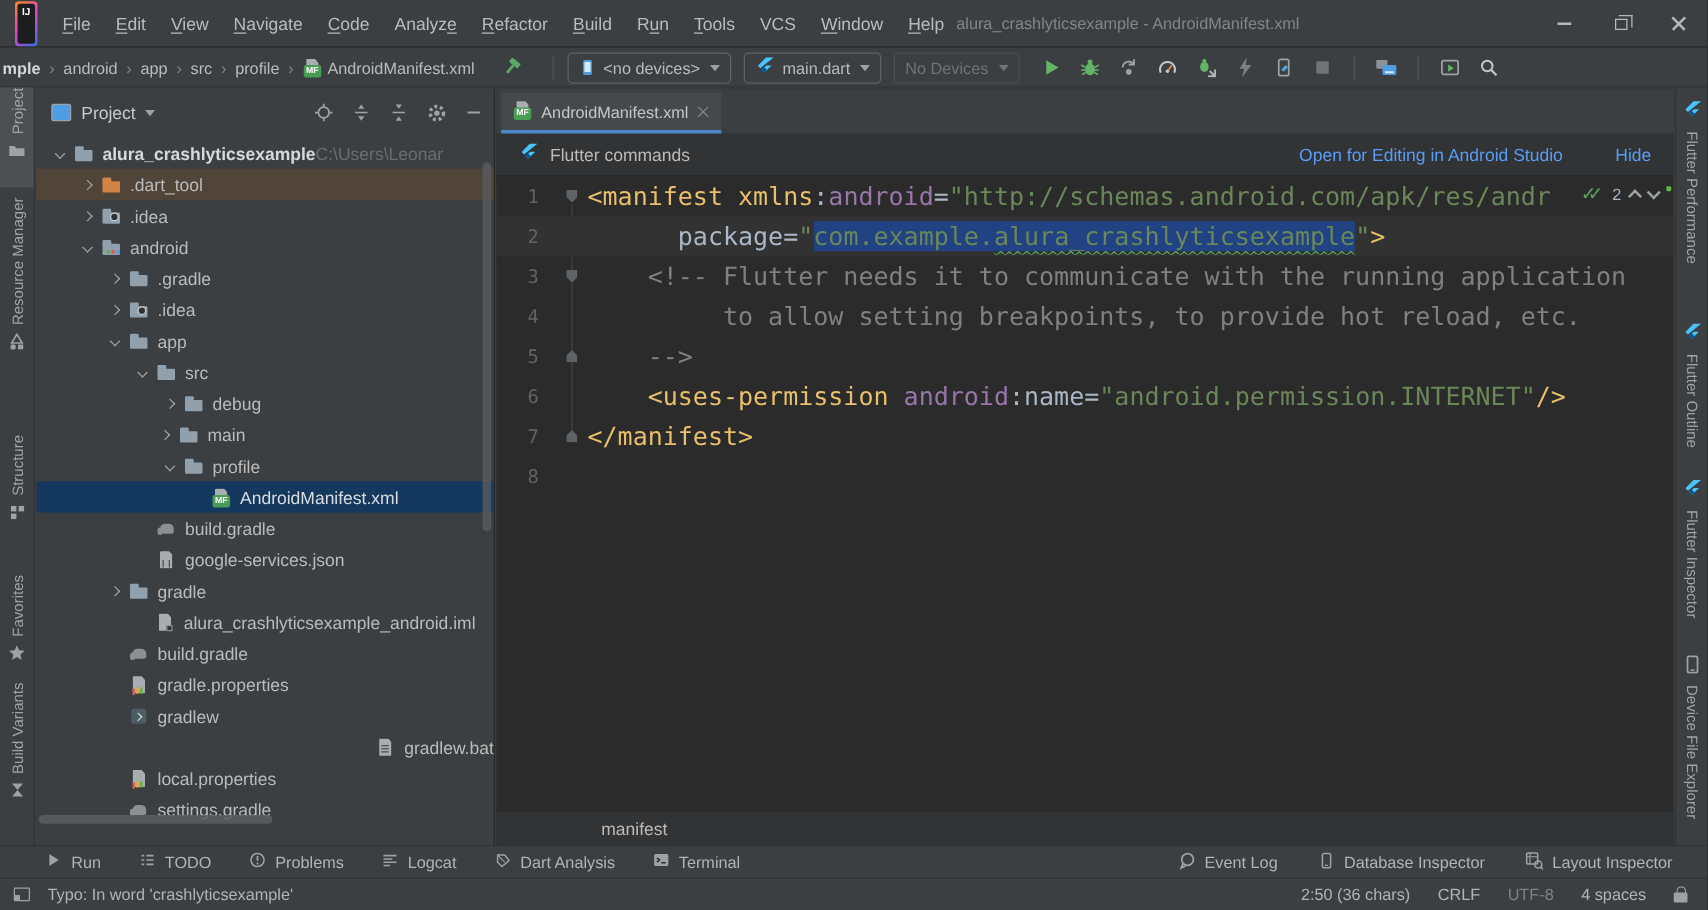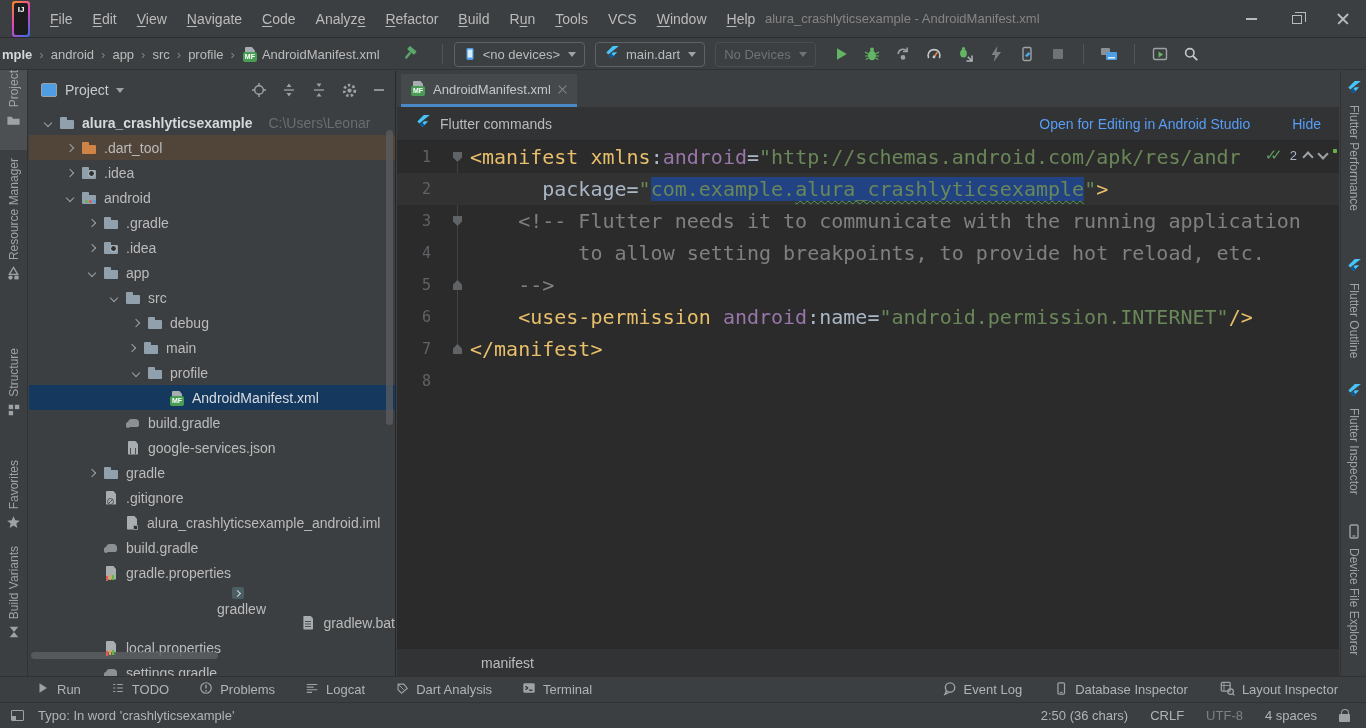--- a/index.html
+++ b/index.html
@@ -62,21 +62,21 @@
   #tree{position:absolute;top:39px;left:0;right:0;bottom:0;overflow:hidden}
   .trow{height:25px;display:flex;align-items:center;white-space:nowrap;font-size:14px;color:#bbbbbb}
   .trow.selected{background:#15395e;color:#d8dcde}
   .trow.warm{background:#51453a}
   .tarrow{width:22px;flex:none;display:flex;align-items:center;justify-content:center}
   .chev{width:6px;height:6px;border-right:1.5px solid #9da2a5;border-bottom:1.5px solid #9da2a5}
   .chev.right{transform:rotate(-45deg)}
   .chev.down{transform:rotate(45deg)}
   .tlabel{margin-left:7px}
   .tlabel.bold{font-weight:bold;color:#d5d9dc}
-  .tpath{margin-left:16px;color:#6b6e70}
+  .tpath{margin-left:0;color:#6b6e70}
   #pp-vscroll{position:absolute;right:2px;top:59px;width:7px;height:295px;border-radius:4px;background:#5b5e60;opacity:.75}
   #pp-hscroll{position:absolute;left:2px;top:581px;width:187px;height:7px;border-radius:4px;background:#5b5e60;opacity:.85}
 
   
   #editor{position:absolute;top:71px;bottom:52px;left:397px;right:27px;background:#2b2b2b}
   #tabbar{position:absolute;top:0;left:0;right:0;height:36px;background:#3c3f41}
   #tab{position:absolute;left:4px;top:3px;height:33px;background:#45494b;display:flex;align-items:center;gap:7px;padding:0 10px 0 9px;border-bottom:3px solid #4a88c7}
   #tab-label{font-size:13px;color:#c3c7c9}
   .xicon{width:9px;height:9px;position:relative;opacity:.7}
   .xicon::before,.xicon::after{content:"";position:absolute;left:-1px;top:4px;width:11px;height:1.3px;background:#9da2a5}
@@ -483,47 +483,40 @@
           </span>
           <span class="tlabel">google-services.json</span>
         </div>
         <div class="trow" style="padding-left: 52px;">
           <span class="tarrow">
             <span class="chev right"></span>
           </span>
           <span class="ic ic-folder"></span>
           <span class="tlabel">gradle</span>
         </div>
-        <div class="trow" style="padding-left: 52px;">
-          <span class="tarrow"></span>
-          <span class="ic ic-git">
-            <span class="badge-slash"></span>
-          </span>
-          <span class="tlabel">.gitignore</span>
-        </div>
         <div class="trow" style="padding-left: 52px; margin-left: 21px;">
           <span class="tarrow"></span>
           <span class="ic ic-iml">
             <span class="badge-square"></span>
           </span>
           <span class="tlabel">alura_crashlyticsexample_android.iml</span>
         </div>
         <div class="trow" style="padding-left: 52px;">
           <span class="tarrow"></span>
           <span class="ic ic-gradle"></span>
           <span class="tlabel">build.gradle</span>
         </div>
         <div class="trow" style="padding-left: 52px;">
           <span class="tarrow"></span>
           <span class="ic ic-props">
             <span class="badge-bars"></span>
           </span>
           <span class="tlabel">gradle.properties</span>
         </div>
-        <div class="trow" style="padding-left: 52px; flex-direction: column;">
+        <div class="trow" style="padding-left: 52px;">
           <span class="tarrow"></span>
           <span class="ic ic-exe"></span>
           <span class="tlabel">gradlew</span>
         </div>
         <div class="trow" style="padding-left: 52px; justify-content: flex-end;">
           <span class="tarrow"></span>
           <span class="ic ic-bat">
             <span class="badge-lines"></span>
           </span>
           <span class="tlabel">gradlew.bat</span>

